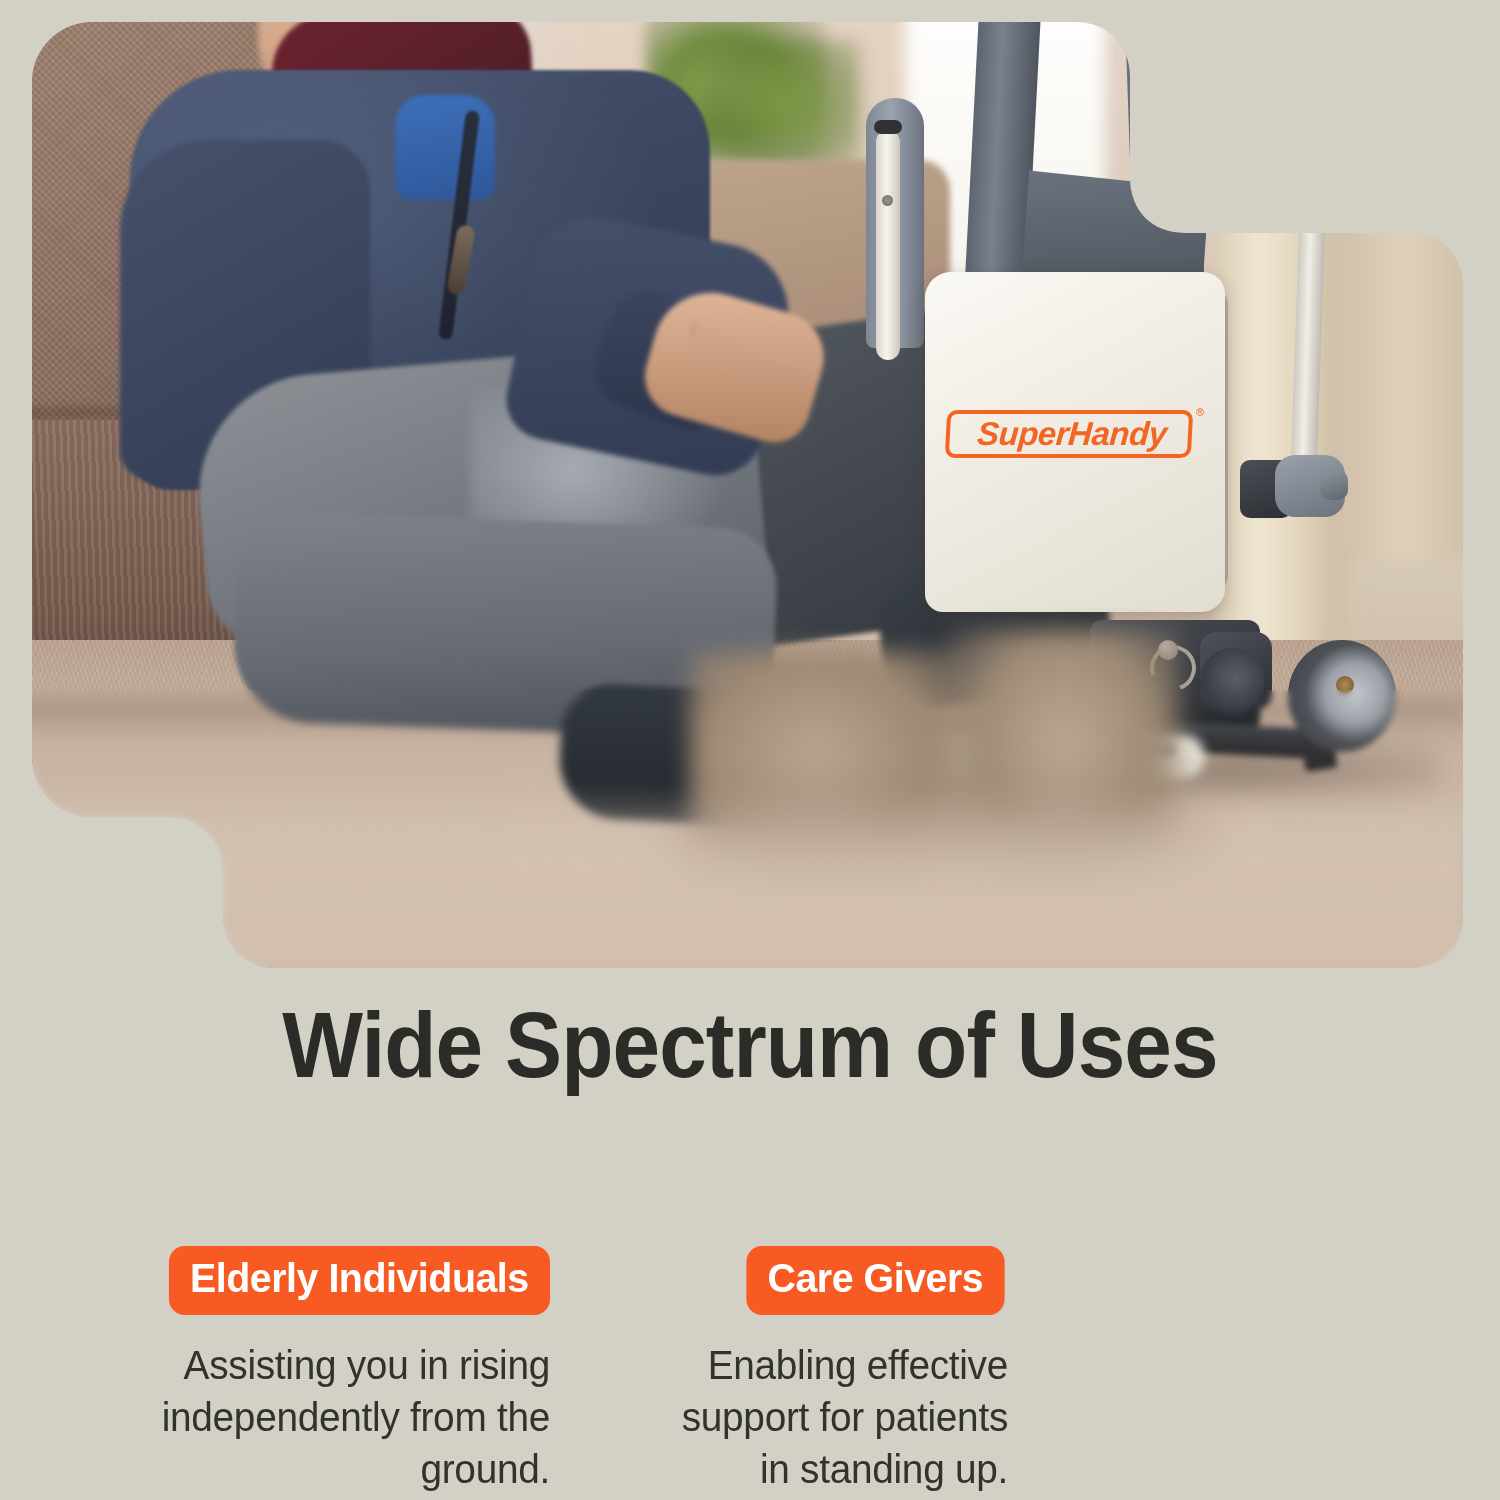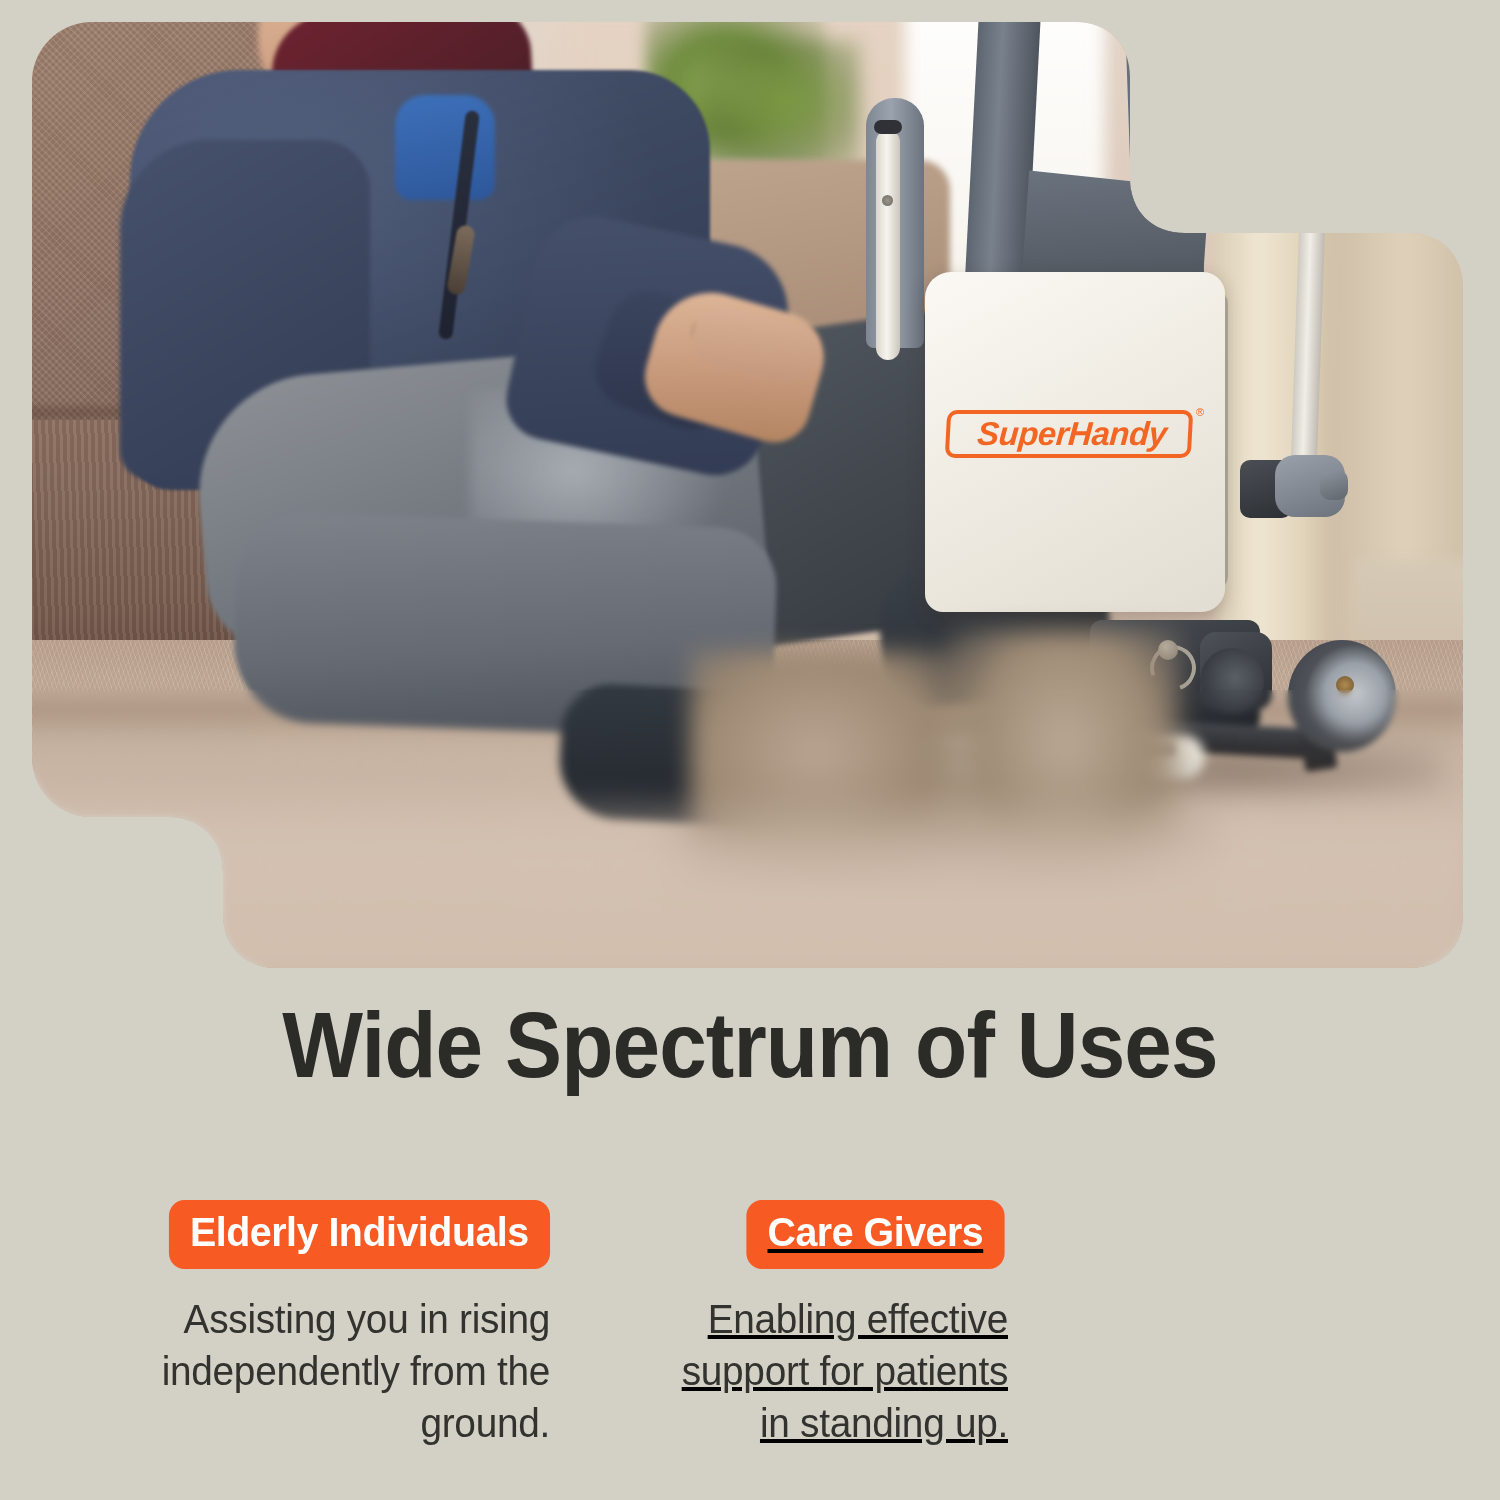--- a/index.html
+++ b/index.html
@@ -472,28 +472,28 @@
     font-size:92px;
     font-weight:bold;
     color:#2b2b28;
     letter-spacing:-1px;
     line-height:100px;
     transform:scaleX(0.93);
   }
 
   #columns {
     position:absolute;
-    left:75px; top:1200px; width:1360px;
+    left:75px; top:1246px; width:1360px;
     display:flex;
     justify-content:flex-start;
     align-items:flex-start;
   }
   .col { display:flex; flex-direction:column; }
   .col-1 { width:475px; align-items:flex-end; }
-  .col-2 { width:340px; align-items:flex-end; margin-left:118px;text-decoration:underline; }
+  .col-2 { width:340px; align-items:flex-end; margin-left:118px; }
   .col-3 { width:330px; align-items:flex-end; margin-left:115px; }
 
   .badge {
     background:#f85a23;
     color:#ffffff;
     font-size:41px;
     font-weight:bold;
     border-radius:16px;
     padding:9px 22px 13px 22px;
     white-space:nowrap;

